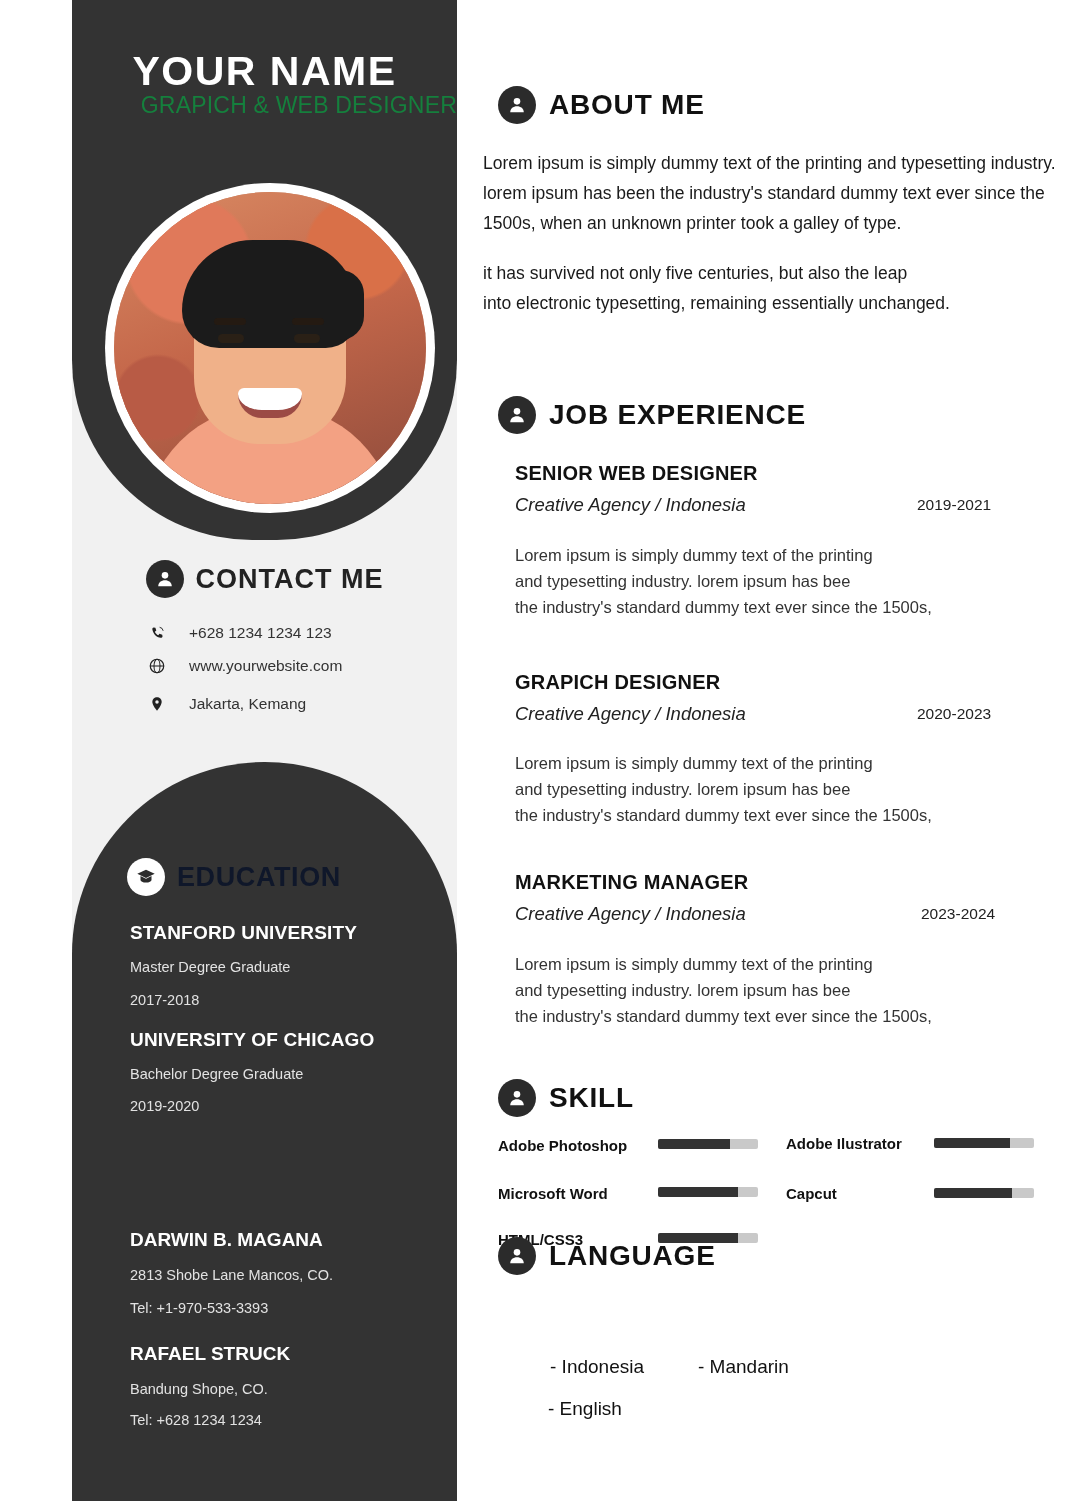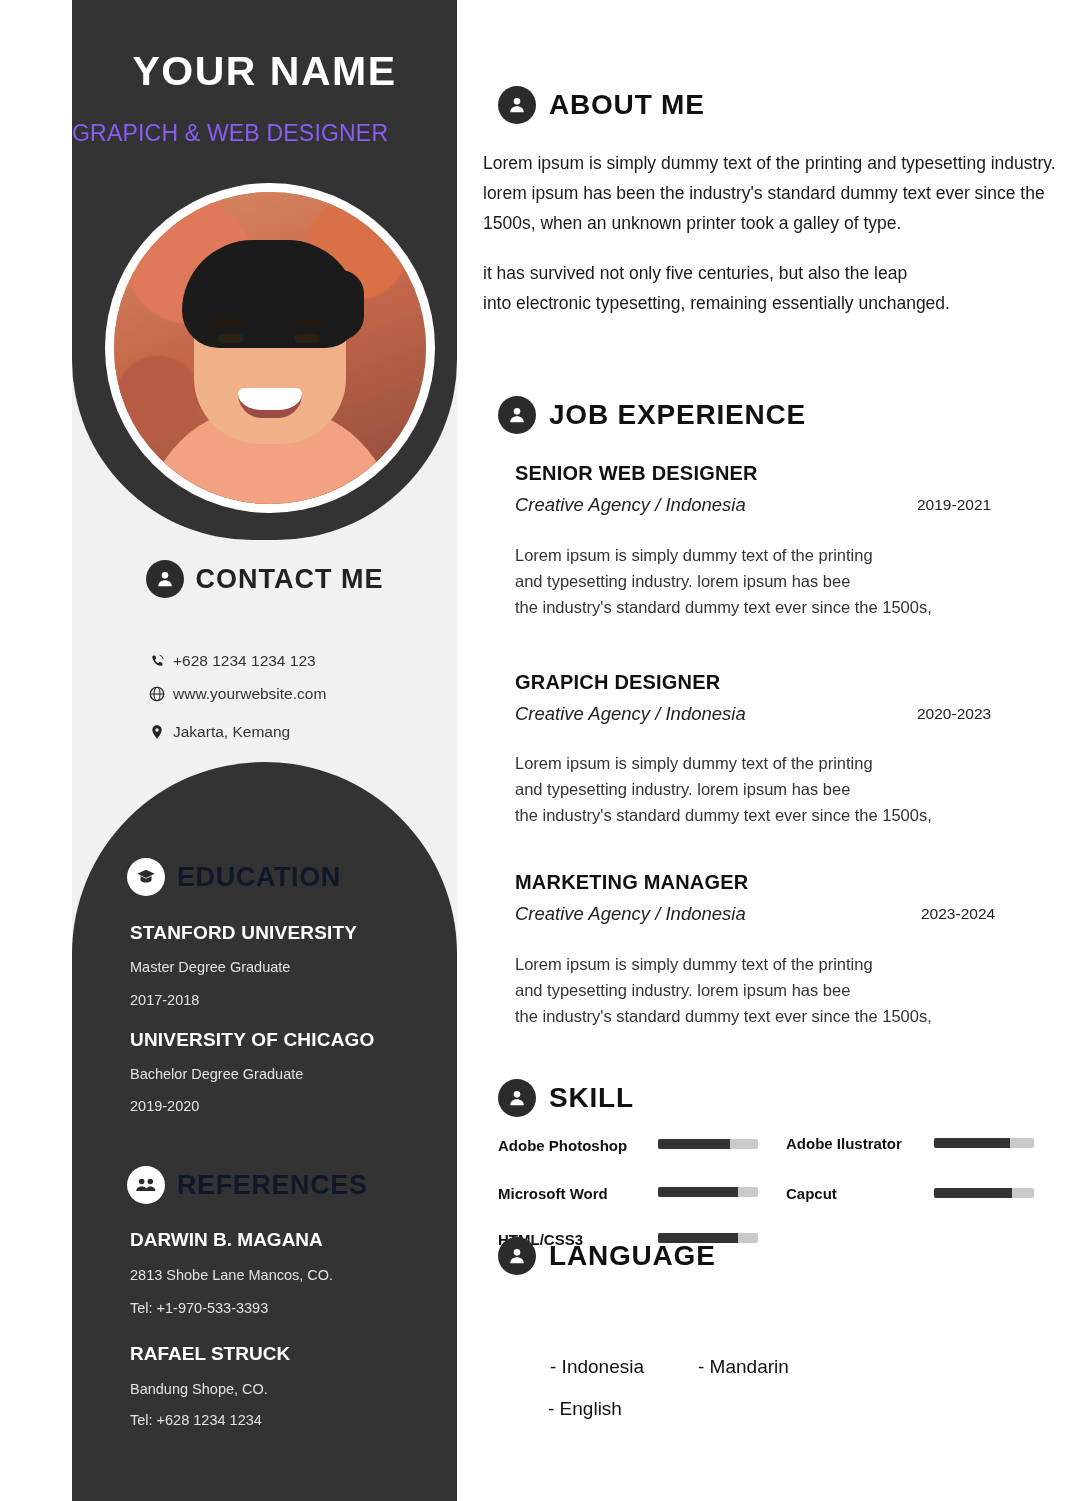--- a/index.html
+++ b/index.html
@@ -34,23 +34,23 @@
     position: absolute;
     left: 0; top: 48px; width: 385px;
     text-align: center;
     color: #ffffff;
     font-size: 41px;
     font-weight: bold;
     letter-spacing: 1.5px;
   }
   #job-title {
     position: absolute;
-    left: 0; top: 120px; width: 385px;
-    text-align: left;
-    color: #8b5cf6;
+    left: 0; top: 92px; width: 385px;
+    text-align: right;
+    color: #15803d;
     font-size: 23px;
     font-weight: normal;
     letter-spacing: 0.2px;
   }
   #avatar-wrap {
     position: absolute;
     left: 33px; top: 183px;
     width: 330px; height: 330px;
     border-radius: 50%;
     background: #ffffff;
@@ -139,22 +139,22 @@
     display: flex; align-items: center; justify-content: center;
     gap: 12px;
   }
   #contact-title .txt {
     font-size: 27px; font-weight: bold; color: #222222;
     letter-spacing: 1px;
   }
   .contact-row {
     position: absolute;
     left: 75px;
-    display: flex; align-items: center; gap: 6px;
-    font-size: 15.5px; color: #333333; margin-top: 28px;
+    display: flex; align-items: center; gap: 22px;
+    font-size: 15.5px; color: #333333;
   }
   .contact-row .ci { width: 20px; display: flex; justify-content: center; }
 
   
   #lower-panel {
     position: absolute;
     left: 0; top: 762px;
     width: 385px; height: 739px;
     background: #333333;
     border-top-left-radius: 192px;
@@ -342,31 +342,20 @@
     </div>
 
     <div class="edu-name" style="top:922px">STANFORD UNIVERSITY</div>
     <div class="edu-sub" style="top:959px">Master Degree Graduate</div>
     <div class="edu-year" style="top:992px">2017-2018</div>
 
     <div class="edu-name" style="top:1029px">UNIVERSITY OF CHICAGO</div>
     <div class="edu-sub" style="top:1066px">Bachelor Degree Graduate</div>
     <div class="edu-year" style="top:1098px">2019-2020</div>
 
-    <div class="sec-title" style="left:55px; top:1166px">
-      <span class="icon-circle" style="background:#ffffff">
-        <svg width="24" height="24" viewBox="0 0 28 24">
-            <circle cx="9" cy="8" r="3.2" fill="#2b2b2b"></circle>
-            <circle cx="19" cy="8" r="3.2" fill="#2b2b2b"></circle>
-            <path d="M2.6 19c0-3.3 2.8-5.3 6.4-5.3s6.4 2 6.4 5.3z" fill="#2b2b2b"></path>
-            <path d="M13.6 19c0-3.3 2.4-5.3 5.4-5.3s6 2 6 5.3z" fill="#2b2b2b"></path>
-          </svg>
-      </span>
-      <span class="txt">REFERENCES</span>
-    </div>
 
     <div class="ref-name" style="top:1229px">DARWIN B. MAGANA</div>
     <div class="ref-line" style="top:1267px">2813 Shobe Lane Mancos, CO.</div>
     <div class="ref-line" style="top:1300px">Tel: +1-970-533-3393</div>
 
     <div class="ref-name" style="top:1343px">RAFAEL STRUCK</div>
     <div class="ref-line" style="top:1381px">Bandung Shope, CO.</div>
     <div class="ref-line" style="top:1412px">Tel: +628 1234 1234</div>
   </div>
 

